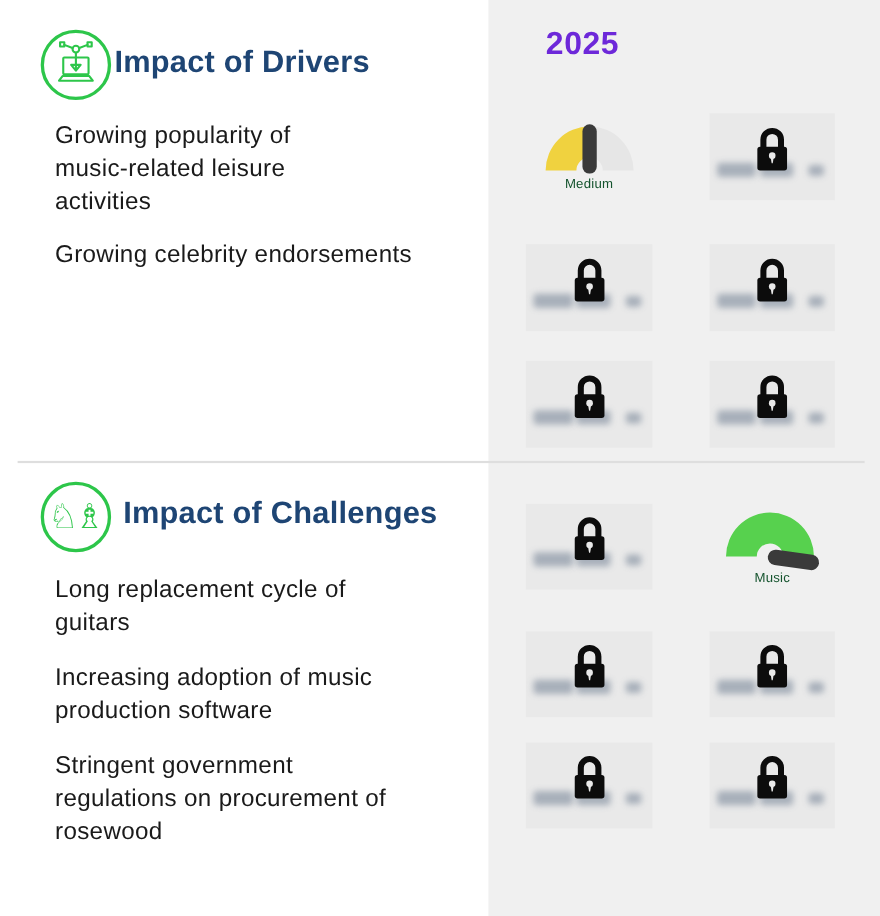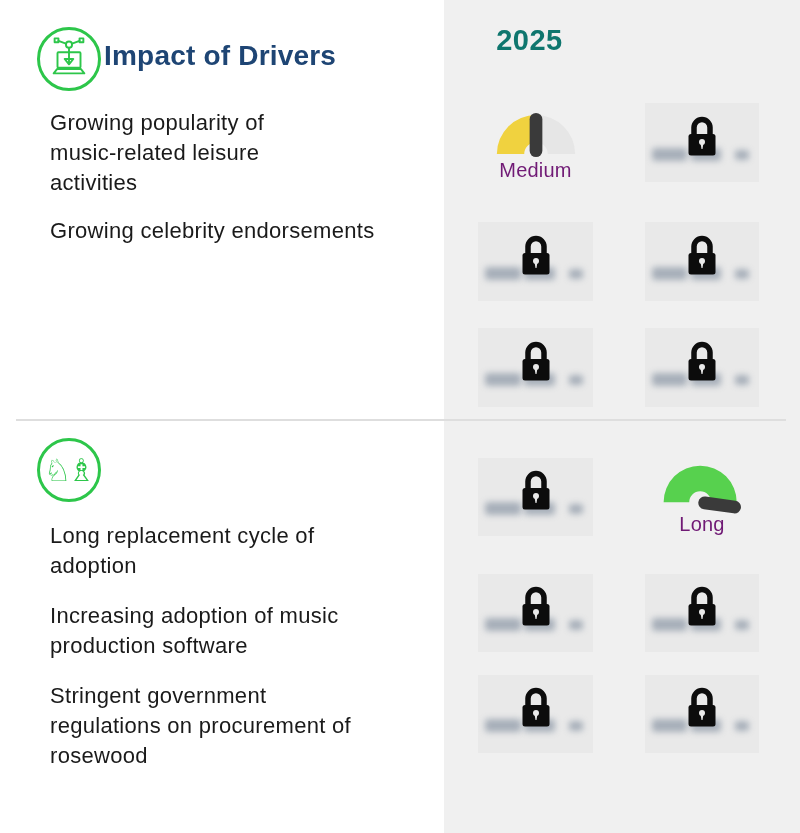--- a/index.html
+++ b/index.html
@@ -6,21 +6,21 @@
   .stage{
     position:relative;width:800px;height:833px;overflow:hidden;
     font-family:"Liberation Sans","DejaVu Sans",sans-serif;
     background:#ffffff;
   }
   
   .panel{position:absolute;left:444px;top:0;width:356px;height:833px;background:#f0f0f0;}
 
   
   .col-header{position:absolute;top:24px;width:115px;text-align:center;
-    font-size:29px;font-weight:bold;color:#0f766e;letter-spacing:.5px;}
+    font-size:29px;font-weight:bold;color:#6d28d9;letter-spacing:.5px;}
 
   
   .icon-circle{position:absolute;width:64px;height:64px;border:3px solid #2dc64a;
     border-radius:50%;box-sizing:border-box;display:flex;align-items:center;justify-content:center;background:#fff;}
   .section-title{position:absolute;font-size:28px;font-weight:bold;color:#1e4574;letter-spacing:.2px;}
   .chess-glyphs{font-family:"DejaVu Sans",sans-serif;font-size:31px;line-height:1;
     color:#2dc64a;letter-spacing:-4px;margin-left:-3px;}
 
   
   .row-label{position:absolute;left:50px;width:390px;font-size:22px;line-height:30px;
@@ -31,21 +31,21 @@
   
   .cell{position:absolute;width:115px;height:79px;box-sizing:border-box;}
   .lock-cell{background:#e9e9e9;}
   .blur-blob{position:absolute;background:#97a1ae;border-radius:3px;filter:blur(3px);opacity:.8;}
   .bb1{left:6%;top:57%;width:31%;height:13px;}
   .bb2{left:40%;top:57%;width:27%;height:13px;}
   .bb3{left:79%;top:59%;width:12%;height:10px;}
   .lock-wrap{position:absolute;left:50%;top:45%;transform:translate(-50%,-50%);}
 
   .gauge-cell{display:flex;flex-direction:column;align-items:center;justify-content:flex-start;}
-  .gauge-label{font-size:20px;color:#701a75;margin-top:2px;letter-spacing:.2px;}
+  .gauge-label{font-size:12px;color:#14532d;margin-top:2px;letter-spacing:.2px;}
   .gauge-medium-svg{margin-top:8px;}
   .gauge-high-svg{margin-top:4px;}
 </style>
 </head>
 <body>
 
 <div class="stage">
 
   <div class="panel"></div>
 
@@ -147,23 +147,24 @@
         <path d="M16.6,28.5 h2.8 l-0.9,5.5 h-1 z" fill="#e9e9e9"></path>
       </svg>
     </span>
   </div>
 
   <div class="divider"></div>
 
   <div class="icon-circle" style="left:37px;top:438px;">
     <span class="chess-glyphs">♘♗</span>
   </div>
+  <div class="section-title" style="left:112px;top:450px;">Impact of Challenges</div>
 
   <div class="row-label" style="top:521px;">Long replacement cycle of
-adoption</div>
+guitars</div>
   <div class="row-label" style="top:681px;">Stringent government
 regulations on procurement of
 rosewood</div>
   <div class="row-label" style="top:601px;">Increasing adoption of music
 production software</div>
 
   <div class="cell lock-cell" style="left:478px;top:458px;height:78px;">
     <span class="blur-blob bb1"></span>
     <span class="blur-blob bb2"></span>
     <span class="blur-blob bb3"></span>
@@ -174,21 +175,21 @@
         <circle cx="18" cy="27" r="3" fill="#e9e9e9"></circle>
         <path d="M16.6,28.5 h2.8 l-0.9,5.5 h-1 z" fill="#e9e9e9"></path>
       </svg>
     </span>
   </div>
   <div class="cell gauge-cell" style="left:645px;top:458px;width:114px;height:78px;">
     <svg class="gauge-high-svg" width="92" height="58" viewBox="0 0 92 58">
       <path d="M4,44 A40,40 0 0 1 84,44 L56,44 A12,12 0 0 0 32,44 Z" fill="#57d14e"></path>
       <rect x="42" y="37" width="47" height="14" rx="7" fill="#3a3a3a" transform="rotate(8 44 44)"></rect>
     </svg>
-    <div class="gauge-label" style="margin-top:-2px;">Long</div>
+    <div class="gauge-label" style="margin-top:-2px;">Music</div>
   </div>
 
   <div class="cell lock-cell" style="left:478px;top:574px;height:78px;">
     <span class="blur-blob bb1"></span>
     <span class="blur-blob bb2"></span>
     <span class="blur-blob bb3"></span>
     <span class="lock-wrap">
       <svg width="36" height="44" viewBox="0 0 36 44">
         <path d="M10,21 V12.5 a8,8 0 0 1 16,0 V21" stroke="#0c0c0c" stroke-width="5.5" fill="none"></path>
         <rect x="4.5" y="19" width="27" height="21.5" rx="2.5" fill="#0c0c0c"></rect>

